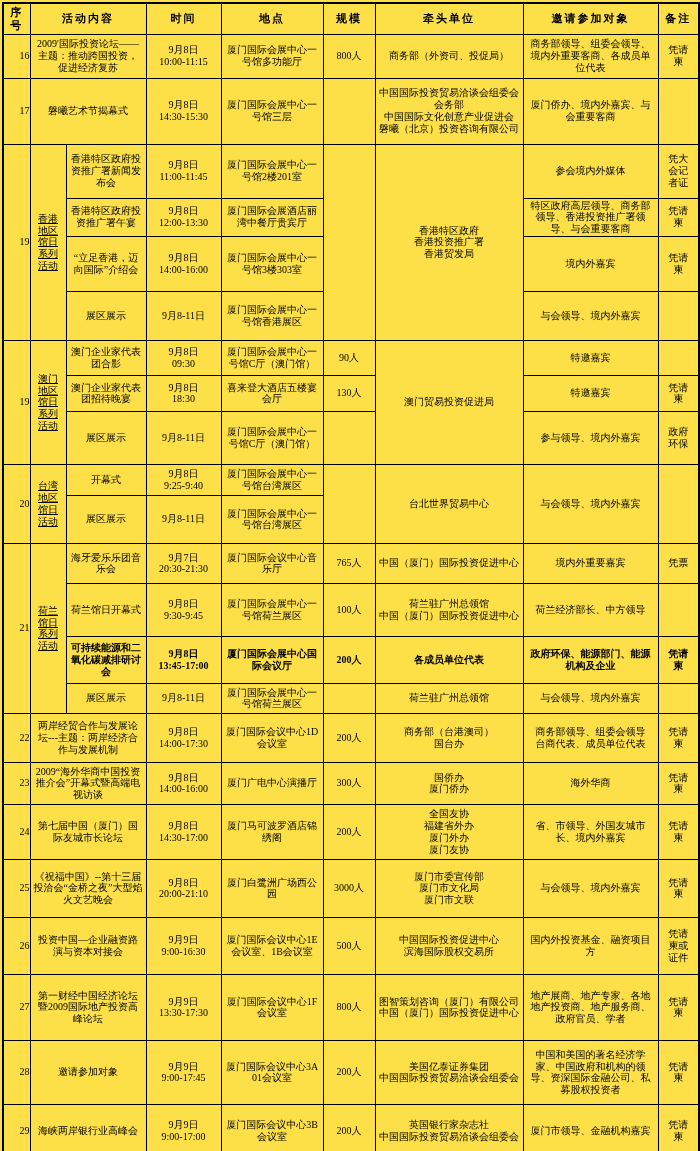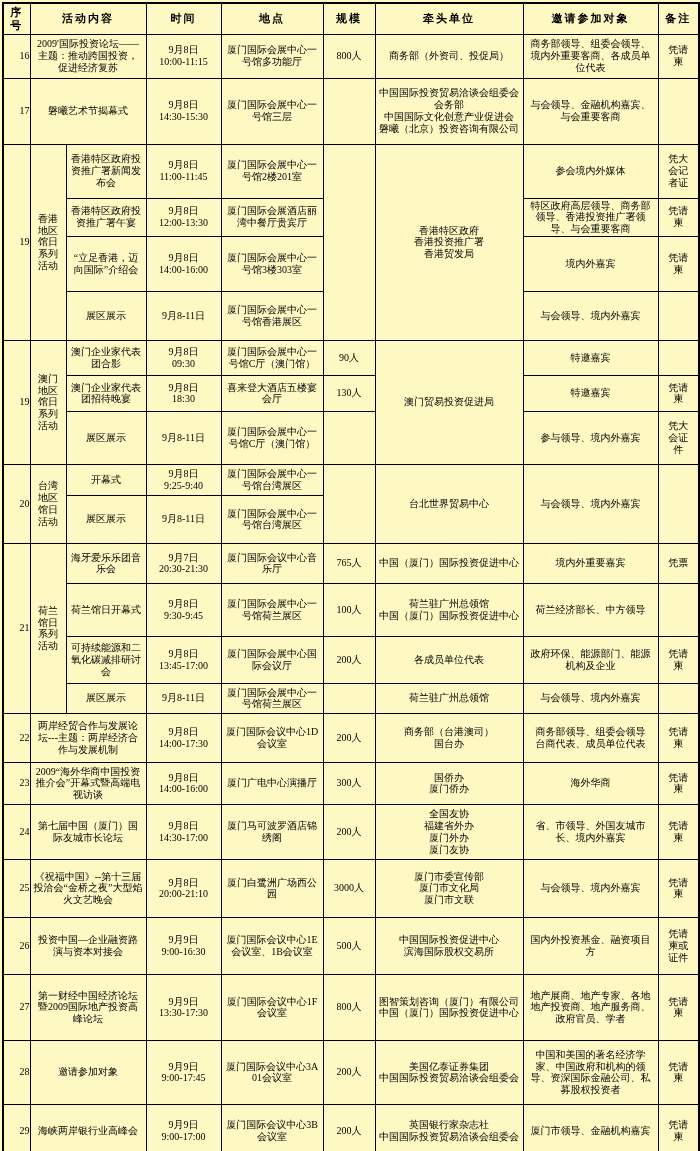--- a/index.html
+++ b/index.html
@@ -1,33 +1,33 @@
 <!DOCTYPE html>
 <html><head>
 <meta charset="utf-8">
 <style>
   html,body { margin:0; padding:0; background:#ffffff; }
   .sheet {
-    width:700px; height:1151px; background:#fef9c3; overflow:hidden;
+    width:700px; height:1151px; background:#fde047; overflow:hidden;
     font-family:"Liberation Serif","DejaVu Serif",serif; color:#000;
     box-sizing:border-box; padding:2px;
   }
   table.schedule {
     border-collapse:collapse; table-layout:fixed; width:696px;
     border:2px solid #000;
   }
   th, td {
     border:1px solid #000; text-align:center; vertical-align:middle;
     font-size:10px; line-height:1.18; padding:1px 3px;
     white-space:pre-line; word-break:break-all; overflow:hidden;
   }
   thead tr { height:31px; }
   th { font-weight:bold; font-size:11px; letter-spacing:2px; padding:1px 0; }
   td.c-index  { padding:0;text-align:right; }
-  td.c-group  { padding:1px 7px; }
+  td.c-group  { padding:1px 7px;text-decoration:underline; }
   td.c-note   { padding:1px 6px; }
   td.c-scale  { letter-spacing:0; }
 </style>
 </head>
 <body>
 
 <div class="sheet">
   <table class="schedule">
     <colgroup>
       <col style="width:27px">
@@ -67,21 +67,21 @@
         <tr style="height: 66px;">
           <td class="c-index">17</td>
           <td class="c-activity" colspan="2">磐曦艺术节揭幕式</td>
           <td class="c-time">9月8日
 14:30-15:30</td>
           <td class="c-location">厦门国际会展中心一号馆三层</td>
           <td class="c-scale"></td>
           <td class="c-lead">中国国际投资贸易洽谈会组委会会务部
 中国国际文化创意产业促进会
 磐曦（北京）投资咨询有限公司</td>
-          <td class="c-invitees">与会领导、金融机构嘉宾、与会重要客商</td>
+          <td class="c-invitees">厦门侨办、境内外嘉宾、与会重要客商</td>
           <td class="c-note"></td>
         </tr>
         <tr style="height: 54px;">
           <td class="c-index" rowspan="4">19</td>
           <td class="c-group" rowspan="4">香港地区馆日系列活动</td>
           <td class="c-activity">香港特区政府投资推广署新闻发布会</td>
           <td class="c-time">9月8日
 11:00-11:45</td>
           <td class="c-location">厦门国际会展中心一号馆2楼201室</td>
           <td class="c-scale" rowspan="4"></td>
@@ -134,21 +134,21 @@
           <td class="c-scale">130人</td>
           <td class="c-invitees">特邀嘉宾</td>
           <td class="c-note">凭请柬</td>
         </tr>
         <tr style="height: 53px;">
           <td class="c-activity">展区展示</td>
           <td class="c-time">9月8-11日</td>
           <td class="c-location">厦门国际会展中心一号馆C厅（澳门馆）</td>
           <td class="c-scale"></td>
           <td class="c-invitees">参与领导、境内外嘉宾</td>
-          <td class="c-note">凭大会证件</td>
+          <td class="c-note">政府环保</td>
         </tr>
         <tr style="height: 31px;">
           <td class="c-index" rowspan="2">20</td>
           <td class="c-group" rowspan="2">台湾地区馆日活动</td>
           <td class="c-activity">开幕式</td>
           <td class="c-time">9月8日
 9:25-9:40</td>
           <td class="c-location">厦门国际会展中心一号馆台湾展区</td>
           <td class="c-scale" rowspan="2"></td>
           <td class="c-lead" rowspan="2">台北世界贸易中心</td>
@@ -176,21 +176,21 @@
           <td class="c-activity">荷兰馆日开幕式</td>
           <td class="c-time">9月8日
 9:30-9:45</td>
           <td class="c-location">厦门国际会展中心一号馆荷兰展区</td>
           <td class="c-scale">100人</td>
           <td class="c-lead">荷兰驻广州总领馆
 中国（厦门）国际投资促进中心</td>
           <td class="c-invitees">荷兰经济部长、中方领导</td>
           <td class="c-note"></td>
         </tr>
-        <tr style="height: 47px;">
+        <tr style="height: 47px; font-weight: bold;">
           <td class="c-activity">可持续能源和二氧化碳减排研讨会</td>
           <td class="c-time">9月8日
 13:45-17:00</td>
           <td class="c-location">厦门国际会展中心国际会议厅</td>
           <td class="c-scale">200人</td>
           <td class="c-lead">各成员单位代表</td>
           <td class="c-invitees">政府环保、能源部门、能源机构及企业</td>
           <td class="c-note">凭请柬</td>
         </tr>
         <tr style="height: 30px;">

